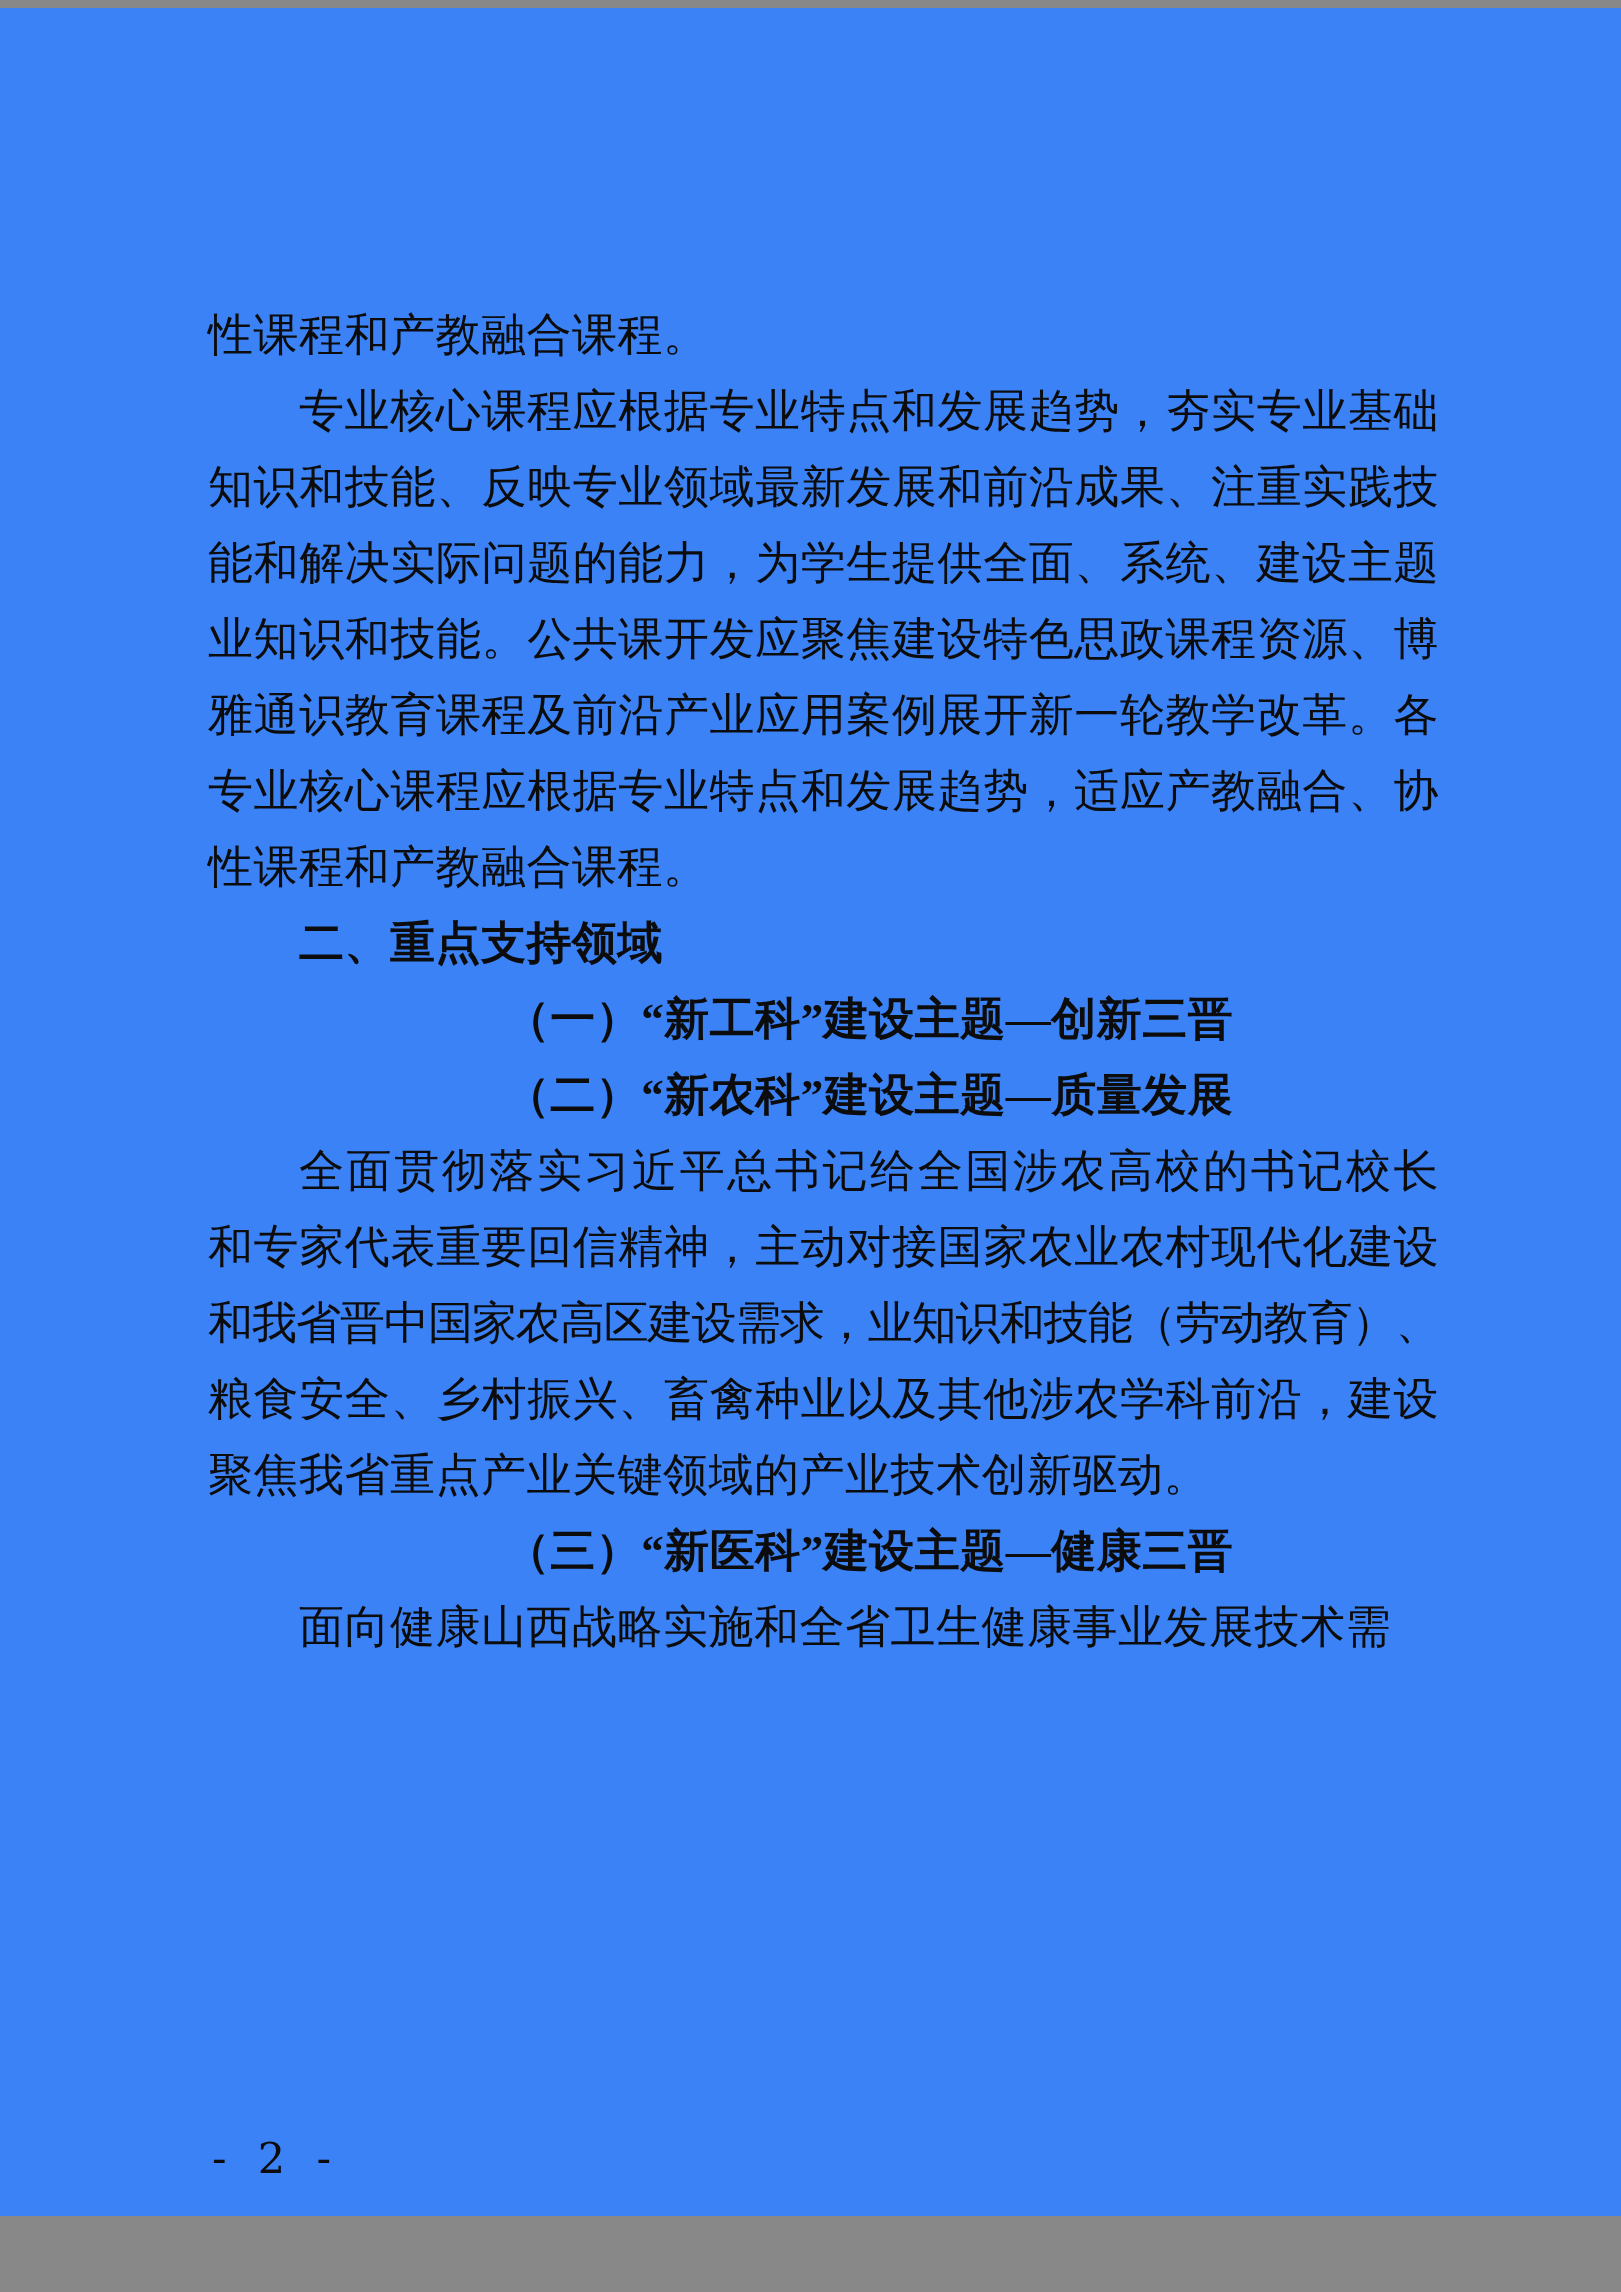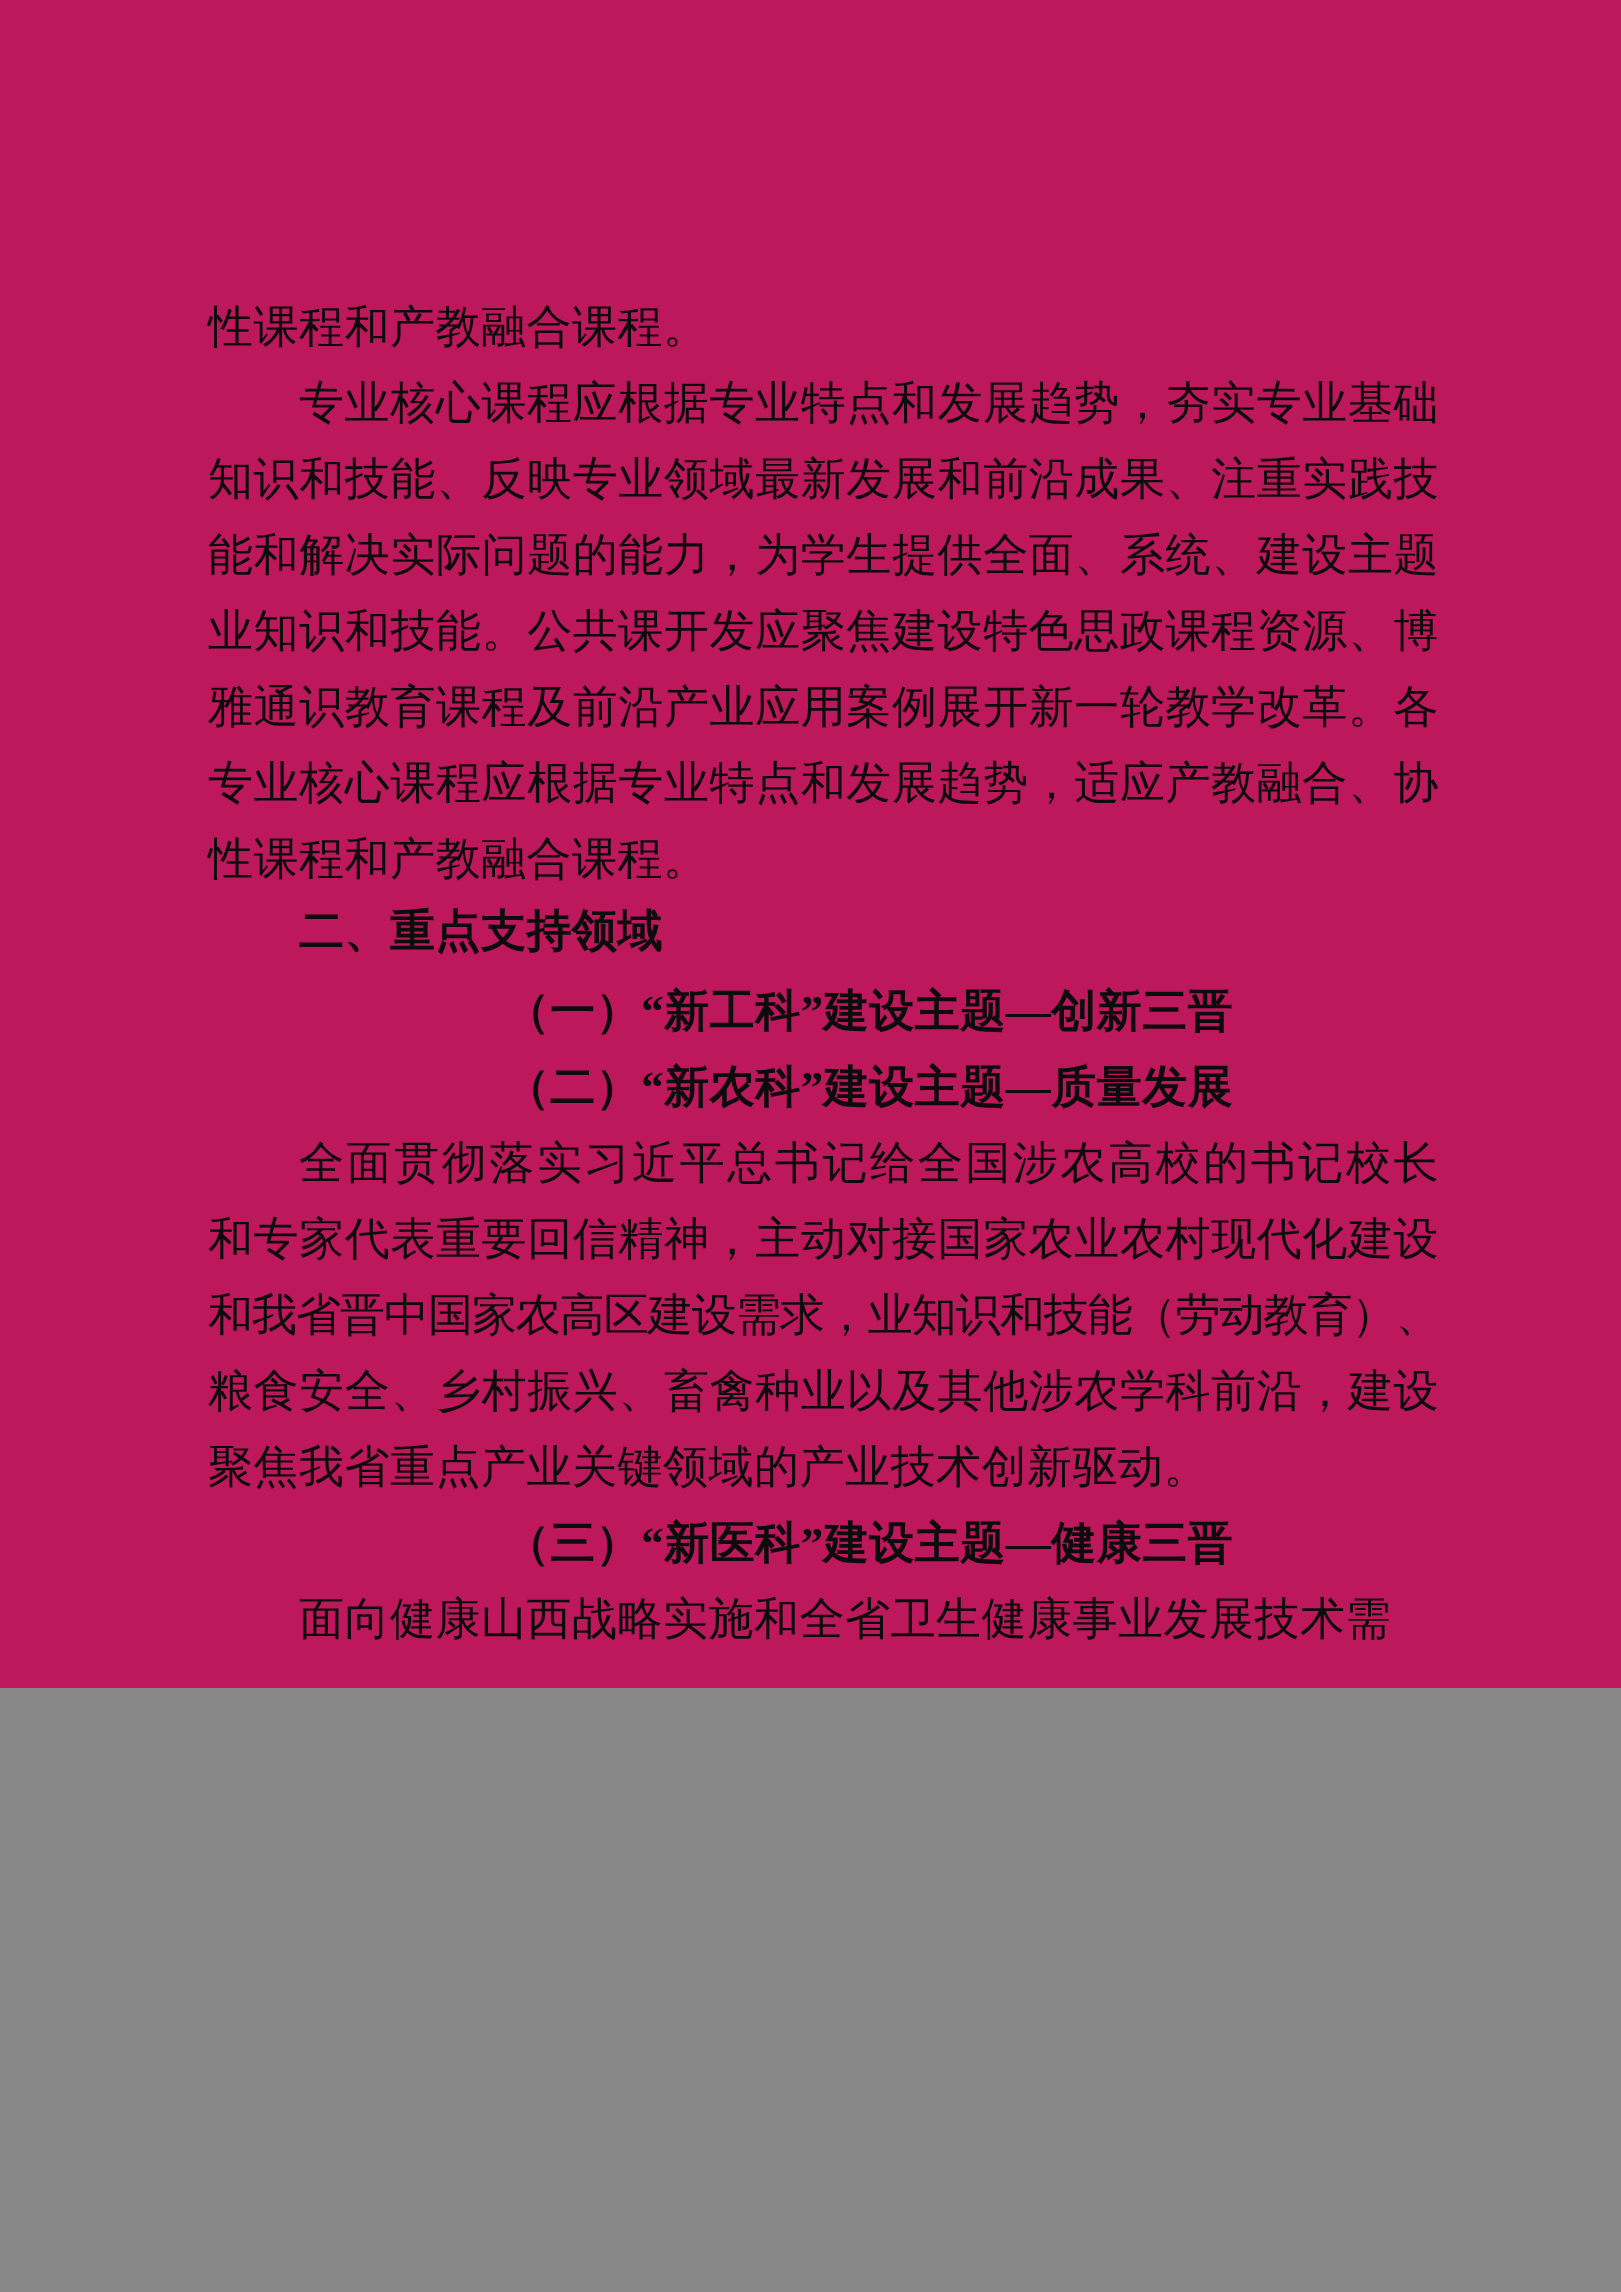--- a/index.html
+++ b/index.html
@@ -1,22 +1,22 @@
 <!DOCTYPE html>
 <html><head>
 <meta charset="utf-8">
 <title>Document</title>
 <style>
   html, body { margin: 0; padding: 0; background: #888; }
   .page {
     position: relative;
     width: 1621px;
-    height: 1688px;
-    margin: 0 auto;
-    background: #be185d;
+    height: 2208px;
+    margin: 8px auto;
+    background: #3b82f6;
     color: #0c0c0c;
     font-family: "Liberation Serif", serif;
     overflow: hidden;
   }
   .flow {
     position: absolute;
     left: 208px;
     top: 289px;
     width: 1231px;
     font-size: 45px;
@@ -28,21 +28,21 @@
     overflow: visible;
   }
   .just {
     text-align: justify;
     text-align-last: justify;
     text-justify: inter-character;
   }
   .indent { text-indent: 91px; }
   .tight { letter-spacing: -1.5px; }
   .heading {
-    font-family: Liberation Mono, monospace;
+    font-family: Liberation Serif, serif;
     font-weight: bold;
   }
   .subheading {
     font-weight: bold;
     text-align: center;
   }
   .footer {
     position: absolute;
     left: 212px;
     top: 2125px;

